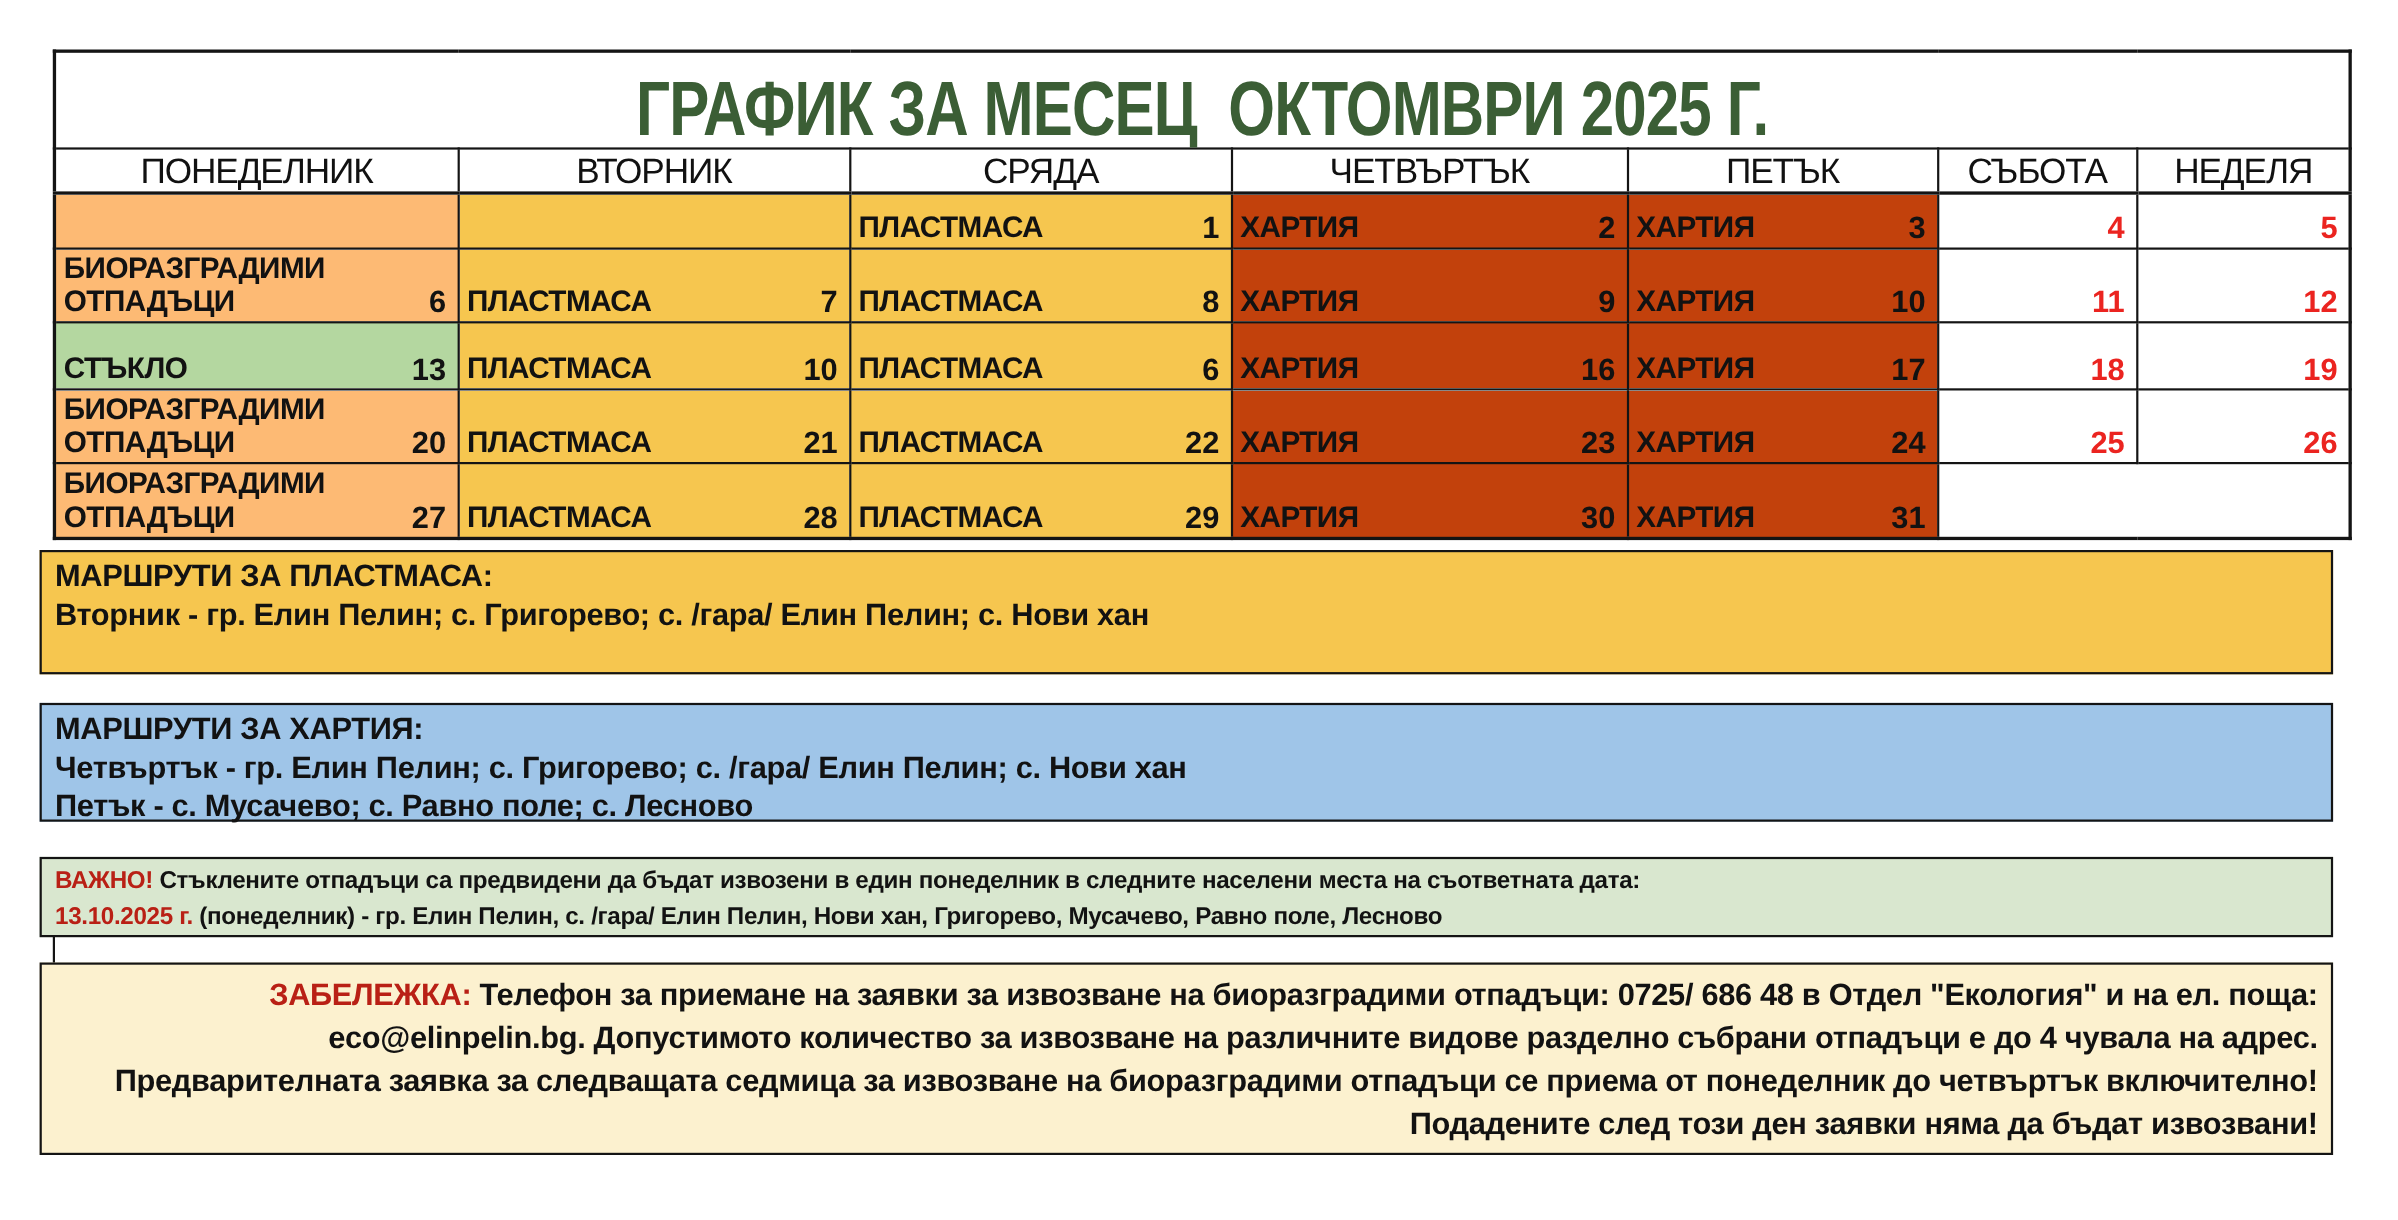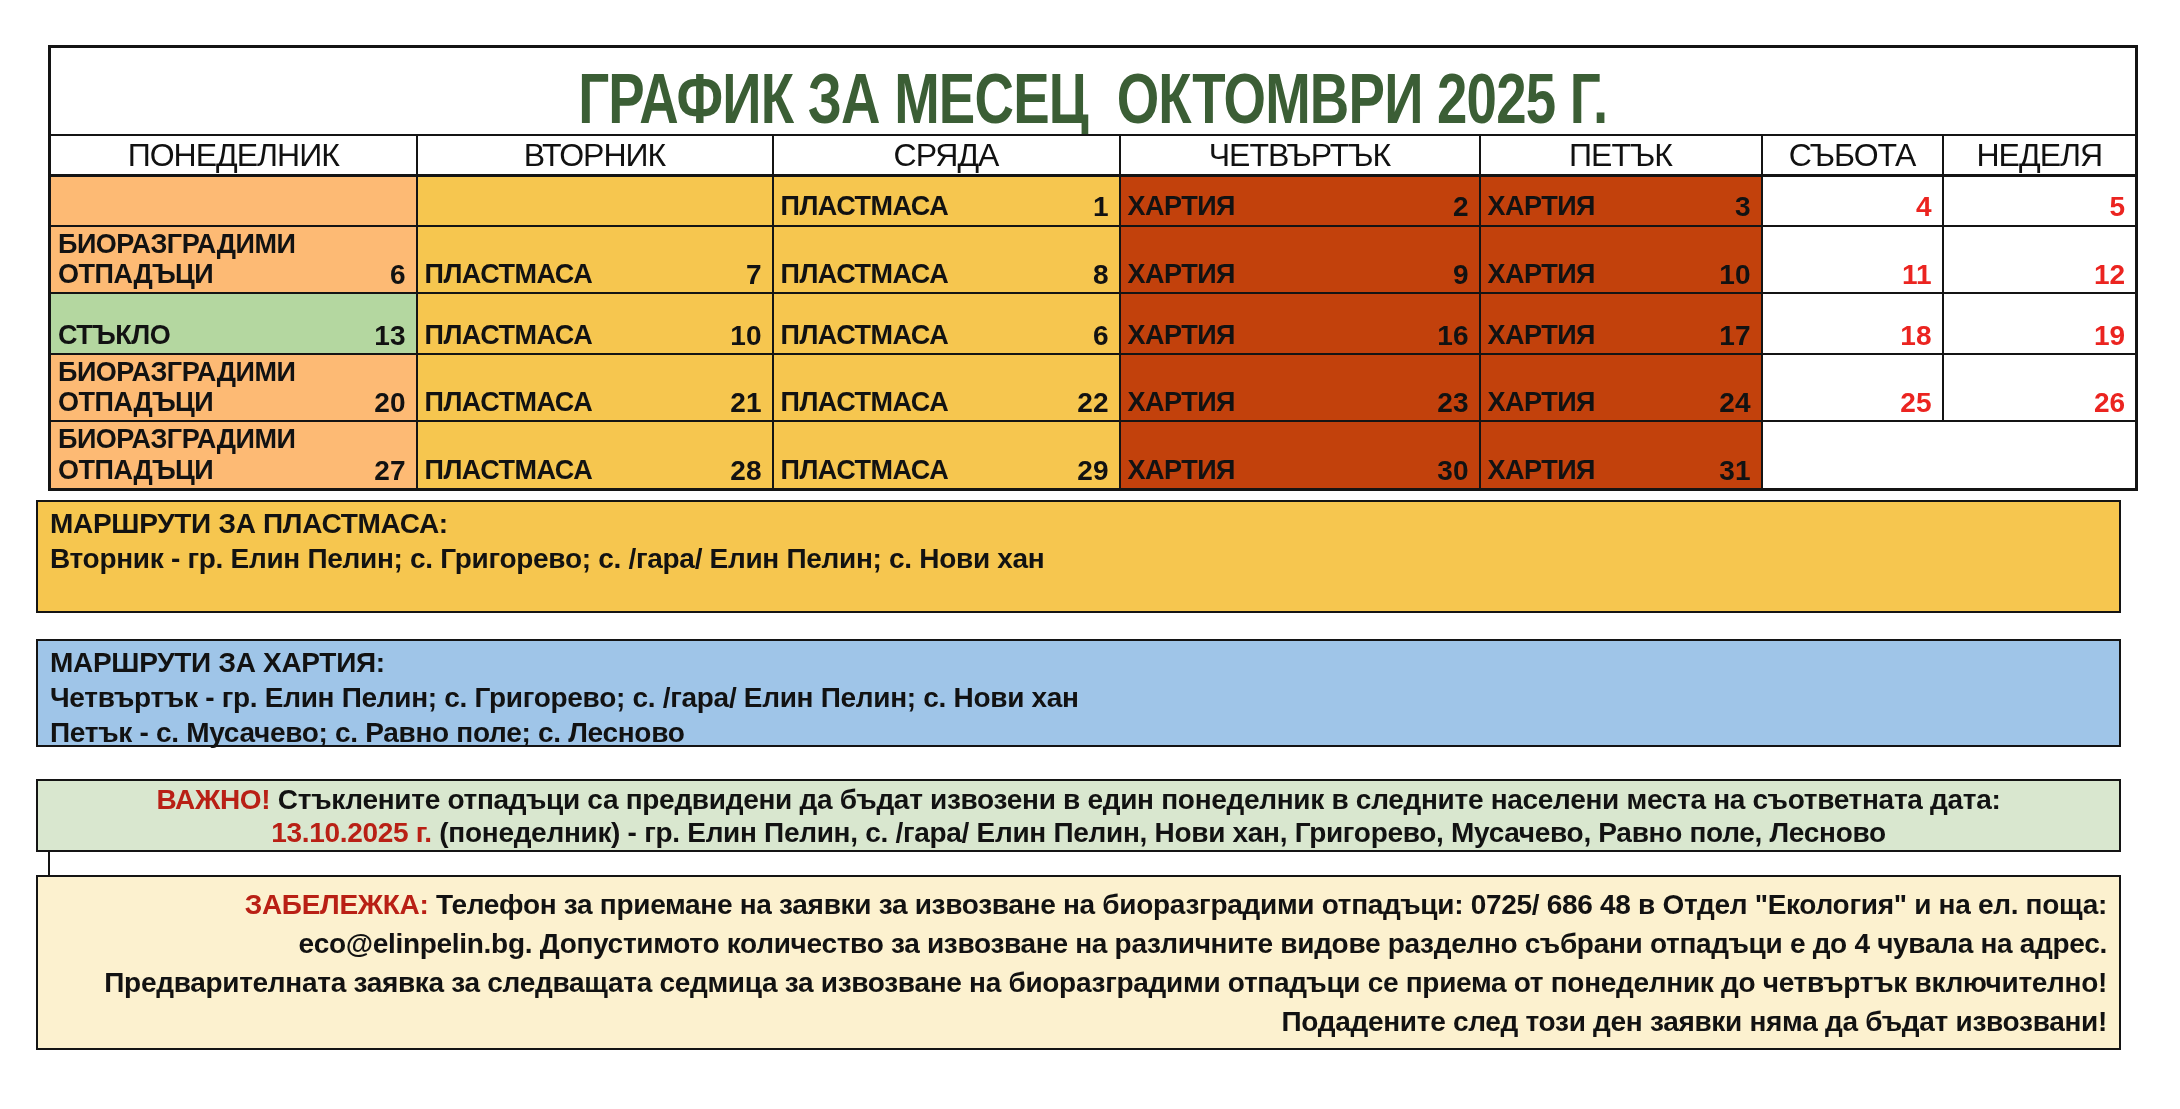--- a/index.html
+++ b/index.html
@@ -59,21 +59,21 @@
   .box{
     left:36px;width:2085px;box-sizing:border-box;
     border:2px solid #141414;
     font-weight:bold;color:#121212;letter-spacing:-0.3px;
   }
   .box-yellow{top:500px;height:113px;background:#F6C64F;padding:4px 12px;}
   .box-blue{top:639px;height:108px;background:#9FC5E8;padding:4px 12px;}
   .box-green{top:779px;height:73px;background:#D9E7CF;padding:2px 12px;}
   .box-note{top:875px;height:175px;background:#FCF1CF;padding:8px 12px;text-align:right;}
   .box .bline{font-size:28px;line-height:35px;}
-  .box-green .bline{font-size:28px;line-height:33px;text-align:center;}
+  .box-green .bline{font-size:22px;line-height:33px;}
   .note-text{font-size:28px;line-height:39px;}
   .redtxt{color:#B92015;}
   .stub{left:48px;top:850px;width:2px;height:27px;background:#141414;}
 </style>
 </head>
 <body>
 
 <table class="calendar">
   <colgroup>
     <col style="width:367px">

